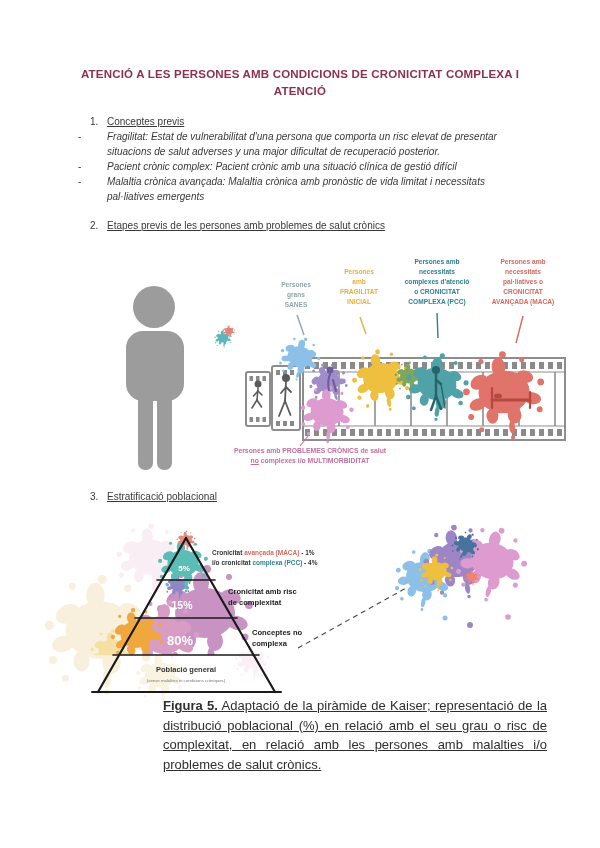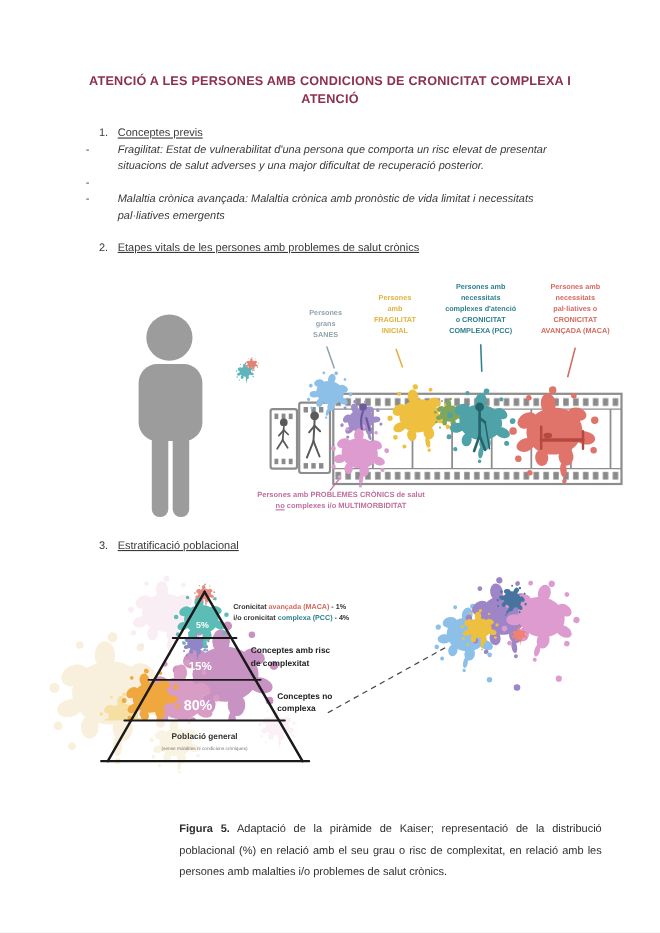--- a/index.html
+++ b/index.html
@@ -27,22 +27,22 @@
   .strip-caption{position:absolute;left:210px;top:196px;width:200px;text-align:center;
                  font-size:6.8px;line-height:10px;color:#c0709c;font-weight:600;}
   .strip-caption .und{text-decoration:underline;}
   .pyr-top-label{position:absolute;left:212px;top:43px;width:160px;font-size:6.5px;line-height:9.5px;
                  color:#333;font-weight:600;}
   .pyr-top-label .maca{color:#d4695f;}
   .pyr-top-label .pcc{color:#2f7f8f;}
   .pyr-label{position:absolute;font-size:7.6px;line-height:11px;color:#222;font-weight:600;}
   .pl-risk{left:228px;top:81px;width:110px;}
   .pl-ncx{left:252px;top:122px;width:90px;}
-  .caption{position:absolute;top:744px;left:163px;width:384px;font-size:10px;line-height:19.5px;
-           text-align:justify;color:#2e2e2e;}
+  .caption{position:absolute;top:696px;left:163px;width:384px;font-size:13px;line-height:19.5px;
+           text-align:justify;color:#2e2e2e;text-decoration:underline;}
   .caption .b{font-weight:bold;}
   svg{display:block;position:absolute;top:0;left:0;}
   svg text{font-family:"Liberation Sans",sans-serif;}
 </style>
 </head>
 <body>
 
 <div class="page">
 
   <div class="title">
@@ -54,29 +54,30 @@
     <div class="num-row">
       <span class="num">1.</span>
       <span class="head">Conceptes previs</span>
     </div>
     <div class="dash-row">
       <span class="dash">-</span>
       <span class="txt">Fragilitat: Estat de vulnerabilitat d'una persona que comporta un risc elevat de presentar situacions de salut adverses y una major dificultat de recuperació posterior.</span>
     </div>
     <div class="dash-row">
       <span class="dash">-</span>
+      <span class="txt">Pacient crònic complex: Pacient crònic amb una situació clínica de gestió difícil</span>
     </div>
     <div class="dash-row">
       <span class="dash">-</span>
       <span class="txt">Malaltia crònica avançada: Malaltia crònica amb pronòstic de vida limitat i necessitats pal·liatives emergents</span>
     </div>
     <div class="gap"></div>
     <div class="num-row">
       <span class="num">2.</span>
-      <span class="head">Etapes vitals de les persones amb problemes de salut crònics</span>
+      <span class="head">Etapes previs de les persones amb problemes de salut crònics</span>
     </div>
   </div>
 
   <div class="fig fig1">
     <svg width="600" height="235" viewBox="0 0 600 235">
       <defs>
         <g id="splat">
           <ellipse cx="0" cy="0" rx="30" ry="25"></ellipse>
           <ellipse cx="-28" cy="-14" rx="11" ry="8" transform="rotate(-25 -28 -14)"></ellipse>
           <ellipse cx="26" cy="-16" rx="10" ry="7" transform="rotate(20 26 -16)"></ellipse>
@@ -289,21 +290,21 @@
 
     <div class="pyr-top-label">
       <div>
         <span>Cronicitat </span><span class="maca">avançada (MACA)</span><span> - 1%</span>
       </div>
       <div>
         <span>i/o cronicitat </span><span class="pcc">complexa (PCC)</span><span> - 4%</span>
       </div>
     </div>
     <div class="pyr-label pl-risk">
-      <div>Conceptes amb risc</div>
+      <div>Cronicitat amb risc</div>
       <div>de complexitat</div>
     </div>
     <div class="pyr-label pl-ncx">
       <div>Conceptes no</div>
       <div>complexa</div>
     </div>
   </div>
 
   <div class="caption">
     <span class="b">Figura 5.</span><span> Adaptació de la piràmide de Kaiser; representació de la distribució poblacional (%) en relació amb el seu grau o risc de complexitat, en relació amb les persones amb malalties i/o problemes de salut crònics.</span>

